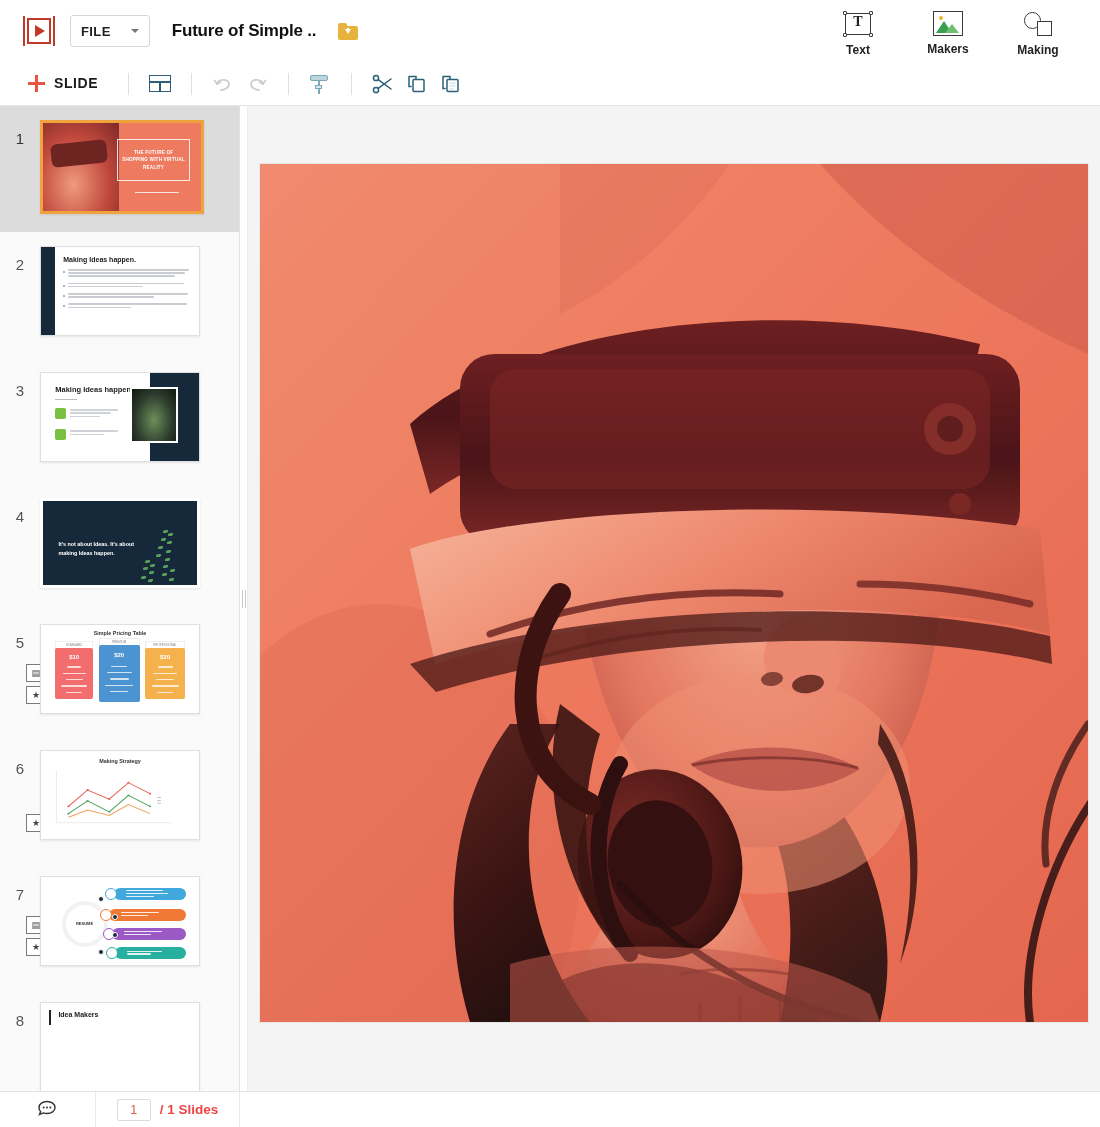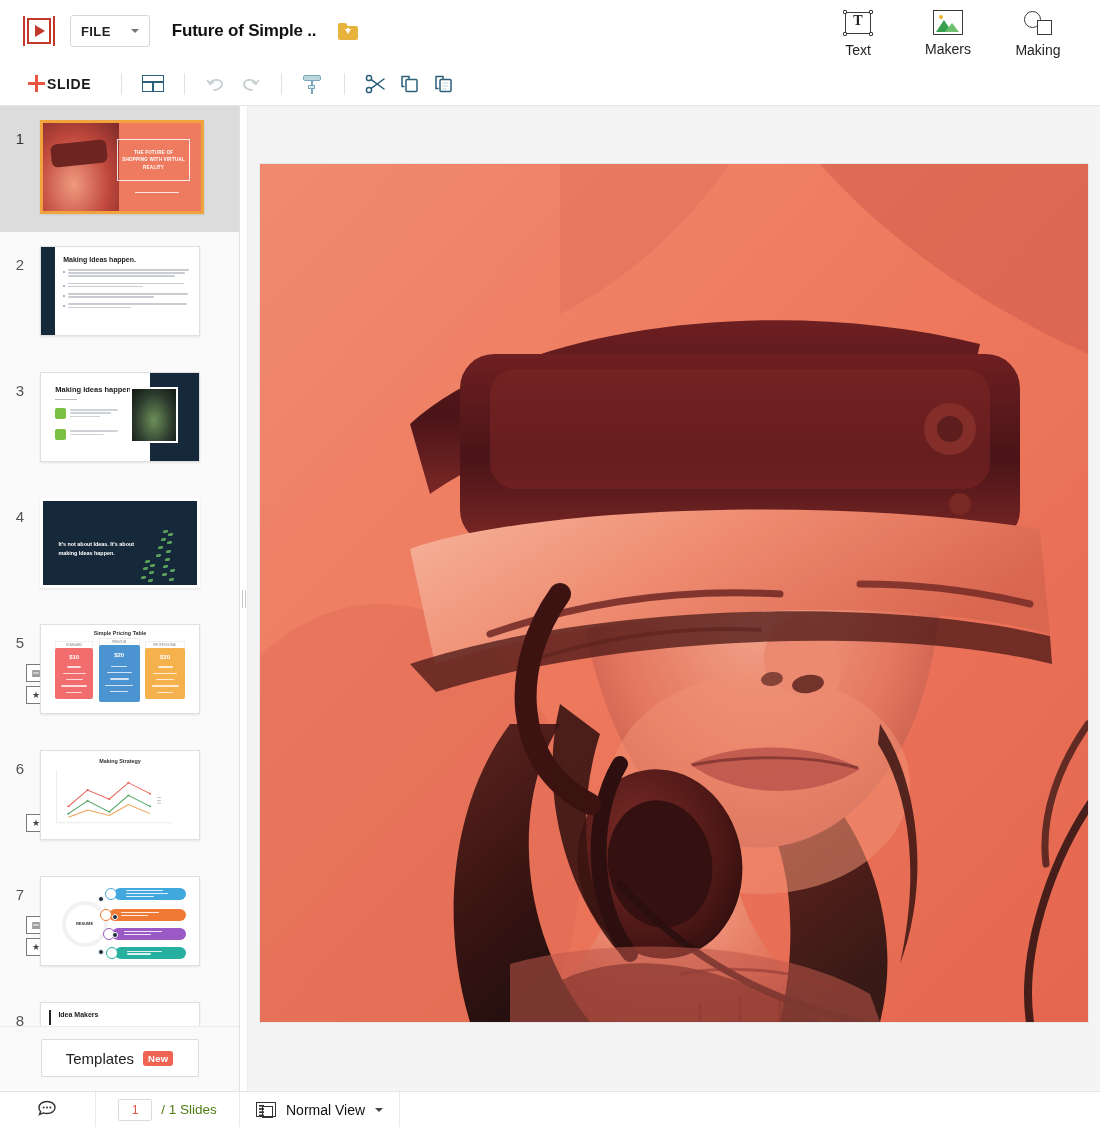--- a/index.html
+++ b/index.html
@@ -53,21 +53,21 @@
   }
   .folder-icon { margin-left: 22px; width:20px;height:17px; position:relative; cursor:pointer; }
   .folder-icon .f-body { position:absolute;left:0;top:3px;width:20px;height:14px;background:#E8B33C;border-radius:2px; }
   .folder-icon .f-tab  { position:absolute;left:0;top:0px;width:9px;height:4px;background:#E8B33C;border-radius:2px 2px 0 0; }
   .folder-icon .f-arrow{ position:absolute;left:7px;top:6px;width:0;height:0;border-left:3px solid transparent;border-right:3px solid transparent;border-top:5px solid #fff; }
   .folder-icon .f-stem { position:absolute;left:9px;top:5px;width:2px;height:4px;background:#fff; }
 
   
   .top-right { margin-left:auto; display:flex; align-items:flex-start; gap: 34px; padding-right: 34px; padding-top: 6px;}
   .tool-big { width: 56px; display:flex; flex-direction:column; align-items:center; gap: 6px; cursor:pointer; }
-  .tool-big .lbl { font-size: 14px; color: #222; }
+  .tool-big .lbl { font-size: 12px; color: #222; font-weight: bold; }
   .icn-text { width: 30px; height: 26px; position: relative; }
   .icn-text .frame { position:absolute; inset:2px 2px; border:1.4px solid #3b3b3b; }
   .icn-text .T { position:absolute; left:0; right:0; top:3px; text-align:center; font-size:14px; font-weight:bold; color:#222; font-family:"Liberation Serif", serif; }
   .icn-text i { position:absolute; width:4px;height:4px;border:1.3px solid #3b3b3b;background:#fff;border-radius:1px; }
   .icn-text i.a{left:0;top:0}.icn-text i.b{right:0;top:0}.icn-text i.c{left:0;bottom:0}.icn-text i.d{right:0;bottom:0}
 
   .icn-img { width:30px;height:25px; border:1.5px solid #3a3a3a; position:relative; overflow:hidden; background:#fff; }
   .icn-img .sky{position:absolute;inset:2px;background:#fff;}
   .icn-img .m1{position:absolute;bottom:2px;left:2px;width:0;height:0;border-left:8px solid transparent;border-right:8px solid transparent;border-bottom:12px solid #3a9e4f;}
   .icn-img .m2{position:absolute;bottom:2px;left:11px;width:0;height:0;border-left:7px solid transparent;border-right:7px solid transparent;border-bottom:9px solid #6ec06e;}
@@ -78,21 +78,21 @@
   .icn-shape .sq{position:absolute;right:1px;bottom:1px;width:15px;height:15px;border:1.5px solid #3a3a3a;background:#fff;}
 
   
   .toolbar2 {
     height: 44px; flex: 0 0 44px;
     display:flex; align-items:center;
     padding-left: 28px; gap: 0px;
     border-bottom: 1px solid #e6e6e6;
     background:#fff;
   }
-  .add-slide { display:flex;align-items:center;gap:2px;cursor:pointer; padding-right:16px;}
+  .add-slide { display:flex;align-items:flex-start;gap:9px;cursor:pointer; padding-right:16px;}
   .plus { position:relative;width:17px;height:17px; }
   .plus:before,.plus:after{content:"";position:absolute;background:#E8543F;}
   .plus:before{left:0;top:7px;width:17px;height:3px;}
   .plus:after{top:0;left:7px;height:17px;width:3px;}
   .add-slide .lbl{font-size:14px;font-weight:bold;letter-spacing:.6px;color:#1b1b1b;}
 
   .tsep { width:1px; height:22px; background:#e0e0e0; margin: 0 14px; }
 
   .tbtn { width:34px;height:30px;display:flex;align-items:center;justify-content:center;cursor:pointer; }
 
@@ -272,21 +272,21 @@
     height:36px;flex:0 0 36px;display:flex;align-items:center;
     background:#fff;border-top:1px solid #e4e4e4;
   }
   .sb-cell{height:36px;display:flex;align-items:center;padding:0 16px;border-right:1px solid #eaeaea;gap:10px;}
   .sb-cell.first{width:96px;justify-content:center;padding:0;}
   .sb-cell.pages{width:144px;justify-content:center;gap:9px;}
   .page-input{
     width:34px;height:22px;border:1px solid #dcdcdc;background:#fff;border-radius:2px;
     text-align:center;font-size:12.5px;color:#E05A4A;line-height:20px;
   }
-  .sb-text{font-size:13.5px;color:#4d7c0f;font-weight:normal;}
+  .sb-text{font-size:13.5px;color:#ef4444;font-weight:bold;}
   .sb-view{font-size:14px;color:#111;}
   .chat-ico{width:22px;height:19px;position:relative;}
   .view-ico{width:20px;height:15px;border:1.5px solid #333;position:relative;display:flex;}
   .view-ico:before{content:"";position:absolute;left:2px;top:2px;width:5px;height:11px;
     background:linear-gradient(#333 0 1.4px,transparent 1.4px) 0 0/100% 3.2px repeat;}
   .view-ico:after{content:"";position:absolute;right:2px;top:2.5px;width:9px;height:10px;border:1.4px solid #333;}
   .chev-dk{width:0;height:0;border-left:4.5px solid transparent;border-right:4.5px solid transparent;border-top:4.5px solid #444;}
 </style>
 </head>
 <body>
@@ -679,26 +679,20 @@
             <div class="thumb t8">
               <div class="vb"></div>
               <div class="h">Idea Makers</div>
 
             </div>
           </div>
         </div>
 
       </div>
 
-      <div class="templates-bar">
-        <div class="templates-btn">
-          <span>Templates</span>
-          <span class="new-badge">New</span>
-        </div>
-      </div>
     </div>
 
     <div class="splitter">
       <div class="grip">
           <i></i>
           <i></i>
         </div>
     </div>
 
     <div class="canvas-area">
@@ -808,20 +802,15 @@
             <circle cx="13.4" cy="7.4" r="1" fill="#333"></circle>
           </svg>
       </span>
     </div>
 
     <div class="sb-cell pages">
       <div class="page-input">1</div>
       <div class="sb-text">/ 1 Slides</div>
     </div>
 
-    <div class="sb-cell">
-      <span class="view-ico"></span>
-      <span class="sb-view">Normal View</span>
-      <span class="chev-dk"></span>
-    </div>
   </div>
 
 </div>
 
 </body></html>

